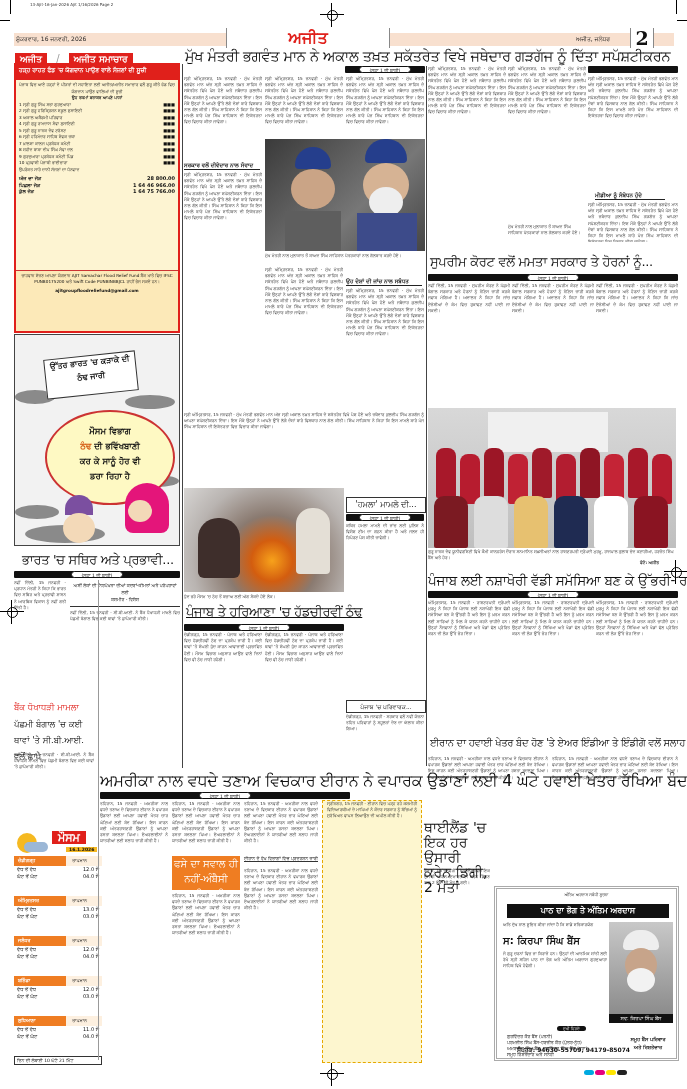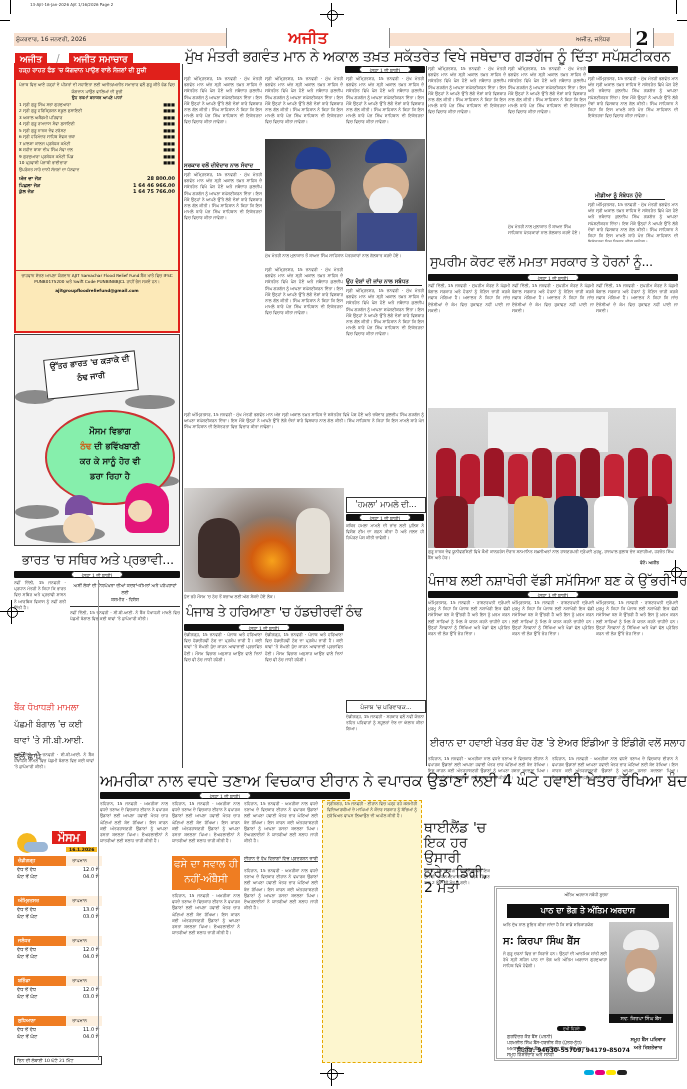--- a/index.html
+++ b/index.html
@@ -21,21 +21,21 @@
   .tag-sep{display:inline-block;color:#999;font-size:10px;margin:0 3px;}
   .fund{left:14px;top:63px;width:166px;height:270px;background:#fdf4d2;border:2px solid #e0201b;box-sizing:border-box;font-size:4.2px;line-height:6.5px;overflow:hidden;}
   .fund-head{background:#e0201b;color:#fff;font-size:6px;font-weight:bold;padding:2px 3px;height:11px;}
   .fund-row{display:flex;justify-content:space-between;padding:0 3px;}
   .fund p{margin:0;padding:0 3px;}
   .fund-tot{font-size:5px;font-weight:bold;}
   .fund-bottom{position:absolute;left:0;right:0;top:205px;background:#fce9b8;border-top:1px solid #c33;padding:2px 3px;font-size:4.2px;line-height:6.3px;height:63px;}
   .cartoon{left:14px;top:334px;width:166px;height:212px;background:#f2f2f2;border:1px solid #444;box-sizing:border-box;overflow:hidden;}
   .cloud{position:absolute;background:#8a8a8a;border-radius:50%;}
   .cart-sign{position:absolute;left:30px;top:20px;width:90px;height:38px;background:#fff;border:1px solid #333;transform:rotate(-6deg);font-size:8px;font-weight:bold;text-align:center;line-height:14px;}
-  .cart-bubble{position:absolute;left:30px;top:75px;width:130px;height:95px;background:#86efac;border:2px solid #c33;border-radius:50%;text-align:center;font-size:8.5px;font-weight:bold;line-height:15px;padding-top:12px;box-sizing:border-box;}
+  .cart-bubble{position:absolute;left:30px;top:75px;width:130px;height:95px;background:#fef9c3;border:2px solid #c33;border-radius:50%;text-align:center;font-size:8.5px;font-weight:bold;line-height:15px;padding-top:12px;box-sizing:border-box;}
   .cart-bubble .red{color:#d2520a;}
   .head1{left:185px;top:48px;width:494px;font-size:14.5px;letter-spacing:-0.3px;white-space:nowrap;color:#111;}
   .kicker{height:7px;background:#111;border-radius:1px;}
   .kicker span{display:block;width:52px;margin:0 auto;background:#fff;border:1px solid #111;border-radius:8px;font-size:4.5px;line-height:7px;text-align:center;height:7px;box-sizing:border-box;}
   .text{font-size:4.2px;line-height:6.2px;color:#222;text-align:justify;overflow:hidden;}
   .subhead{font-size:5.5px;font-weight:bold;border-bottom:1px solid #222;}
   .photo{background:#555;overflow:hidden;}
   .caption{font-size:4.2px;line-height:6px;color:#222;}
   .hl-big{font-size:14px;white-space:nowrap;letter-spacing:-0.3px;}
   .vline{width:1px;background:#444;}
@@ -353,21 +353,21 @@
 <div class="abs hl-big" style="left:430px;top:737px;font-size:10px;">ਈਰਾਨ ਦਾ ਹਵਾਈ ਖੇਤਰ ਬੰਦ ਹੋਣ 'ਤੇ ਏਅਰ ਇੰਡੀਆ ਤੇ ਇੰਡੀਗੋ ਵਲੋਂ ਸਲਾਹ ਜਾਰੀ</div>
 <div class="abs text" style="left:428px;top:756px;width:120px;height:130px;">ਤਹਿਰਾਨ, 15 ਜਨਵਰੀ - ਅਮਰੀਕਾ ਨਾਲ ਵਧਦੇ ਤਣਾਅ ਦੇ ਵਿਚਕਾਰ ਈਰਾਨ ਨੇ ਵਪਾਰਕ ਉਡਾਣਾਂ ਲਈ ਆਪਣਾ ਹਵਾਈ ਖੇਤਰ ਚਾਰ ਘੰਟਿਆਂ ਲਈ ਬੰਦ ਰੱਖਿਆ। ਇਸ ਕਾਰਨ ਕਈ ਅੰਤਰਰਾਸ਼ਟਰੀ ਉਡਾਣਾਂ ਨੂੰ ਆਪਣਾ ਰਸਤਾ ਬਦਲਣਾ ਪਿਆ। ਏਅਰਲਾਈਨਾਂ ਨੇ ਯਾਤਰੀਆਂ ਲਈ ਸਲਾਹ ਜਾਰੀ ਕੀਤੀ ਹੈ।</div>
 <div class="abs text" style="left:552px;top:756px;width:126px;height:125px;">ਤਹਿਰਾਨ, 15 ਜਨਵਰੀ - ਅਮਰੀਕਾ ਨਾਲ ਵਧਦੇ ਤਣਾਅ ਦੇ ਵਿਚਕਾਰ ਈਰਾਨ ਨੇ ਵਪਾਰਕ ਉਡਾਣਾਂ ਲਈ ਆਪਣਾ ਹਵਾਈ ਖੇਤਰ ਚਾਰ ਘੰਟਿਆਂ ਲਈ ਬੰਦ ਰੱਖਿਆ। ਇਸ ਕਾਰਨ ਕਈ ਅੰਤਰਰਾਸ਼ਟਰੀ ਉਡਾਣਾਂ ਨੂੰ ਆਪਣਾ ਰਸਤਾ ਬਦਲਣਾ ਪਿਆ। ਏਅਰਲਾਈਨਾਂ ਨੇ ਯਾਤਰੀਆਂ ਲਈ ਸਲਾਹ ਜਾਰੀ ਕੀਤੀ ਹੈ।</div>
 
 <div class="abs text" style="left:184px;top:412px;width:240px;height:68px;">ਸ੍ਰੀ ਅੰਮ੍ਰਿਤਸਰ, 15 ਜਨਵਰੀ - ਮੁੱਖ ਮੰਤਰੀ ਭਗਵੰਤ ਮਾਨ ਅੱਜ ਸ੍ਰੀ ਅਕਾਲ ਤਖ਼ਤ ਸਾਹਿਬ ਦੇ ਸਕੱਤਰੇਤ ਵਿਖੇ ਪੇਸ਼ ਹੋਏ ਅਤੇ ਜਥੇਦਾਰ ਕੁਲਦੀਪ ਸਿੰਘ ਗੜਗੱਜ ਨੂੰ ਆਪਣਾ ਸਪੱਸ਼ਟੀਕਰਨ ਦਿੱਤਾ। ਇਸ ਮੌਕੇ ਉਨ੍ਹਾਂ ਨੇ ਆਪਣੇ ਉੱਤੇ ਲੱਗੇ ਦੋਸ਼ਾਂ ਬਾਰੇ ਵਿਸਥਾਰ ਨਾਲ ਗੱਲ ਕੀਤੀ। ਸਿੰਘ ਸਾਹਿਬਾਨ ਨੇ ਕਿਹਾ ਕਿ ਇਸ ਮਾਮਲੇ ਬਾਰੇ ਪੰਜ ਸਿੰਘ ਸਾਹਿਬਾਨ ਦੀ ਇਕੱਤਰਤਾ ਵਿਚ ਵਿਚਾਰ ਕੀਤਾ ਜਾਵੇਗਾ।</div>
 <div class="abs photo" style="left:184px;top:488px;width:160px;height:104px;background:radial-gradient(circle at 55% 70%,#f7a21b 0,#d35d0f 18%,#8a7a70 40%,#b9b4b1 70%,#d7d5d3 100%);">
   <div style="position:absolute;left:14px;top:30px;width:42px;height:60px;background:#3e2e2b;border-radius:20px 20px 6px 6px;"></div>
   <div style="position:absolute;left:112px;top:20px;width:34px;height:66px;background:#e4dfd6;border-radius:16px 16px 4px 4px;"></div>
 </div>
 <div class="abs caption" style="left:184px;top:594px;width:160px;">ਧੁੰਦ ਭਰੇ ਮੌਸਮ 'ਚ ਠੰਢ ਤੋਂ ਬਚਾਅ ਲਈ ਅੱਗ ਸੇਕਦੇ ਹੋਏ ਲੋਕ।</div>
-<div class="abs hl-big" style="left:186px;top:604px;font-size:13px;">ਪੰਜਾਬ ਤੇ ਹਰਿਆਣਾ 'ਚ ਹੱਡਚੀਰਵੀਂ ਠੰਢ</div>
+<div class="abs hl-big" style="left:186px;top:604px;font-size:13px;text-decoration:underline;">ਪੰਜਾਬ ਤੇ ਹਰਿਆਣਾ 'ਚ ਹੱਡਚੀਰਵੀਂ ਠੰਢ</div>
 <div class="abs kicker" style="left:184px;top:624px;width:160px;">
     <span>(ਸਫ਼ਾ 1 ਦੀ ਬਾਕੀ)</span>
   </div>
 <div class="abs text" style="left:184px;top:632px;width:78px;height:132px;">ਚੰਡੀਗੜ੍ਹ, 15 ਜਨਵਰੀ - ਪੰਜਾਬ ਅਤੇ ਹਰਿਆਣਾ ਵਿਚ ਹੱਡਚੀਰਵੀਂ ਠੰਢ ਦਾ ਪ੍ਰਕੋਪ ਜਾਰੀ ਹੈ। ਕਈ ਥਾਵਾਂ 'ਤੇ ਸੰਘਣੀ ਧੁੰਦ ਕਾਰਨ ਆਵਾਜਾਈ ਪ੍ਰਭਾਵਿਤ ਹੋਈ। ਮੌਸਮ ਵਿਭਾਗ ਅਨੁਸਾਰ ਆਉਣ ਵਾਲੇ ਦਿਨਾਂ ਵਿਚ ਵੀ ਠੰਢ ਜਾਰੀ ਰਹੇਗੀ।</div>
 <div class="abs text" style="left:265px;top:632px;width:78px;height:132px;">ਚੰਡੀਗੜ੍ਹ, 15 ਜਨਵਰੀ - ਪੰਜਾਬ ਅਤੇ ਹਰਿਆਣਾ ਵਿਚ ਹੱਡਚੀਰਵੀਂ ਠੰਢ ਦਾ ਪ੍ਰਕੋਪ ਜਾਰੀ ਹੈ। ਕਈ ਥਾਵਾਂ 'ਤੇ ਸੰਘਣੀ ਧੁੰਦ ਕਾਰਨ ਆਵਾਜਾਈ ਪ੍ਰਭਾਵਿਤ ਹੋਈ। ਮੌਸਮ ਵਿਭਾਗ ਅਨੁਸਾਰ ਆਉਣ ਵਾਲੇ ਦਿਨਾਂ ਵਿਚ ਵੀ ਠੰਢ ਜਾਰੀ ਰਹੇਗੀ।</div>
 
 <div class="abs" style="left:346px;top:497px;width:78px;height:14px;border:1px solid #333;font-size:8px;text-align:center;line-height:14px;">'ਹਮਲਾ' ਮਾਮਲੇ ਦੀ...</div>
 <div class="abs kicker" style="left:346px;top:514px;width:78px;">
     <span>(ਸਫ਼ਾ 1 ਦੀ ਬਾਕੀ)</span>
   </div>

